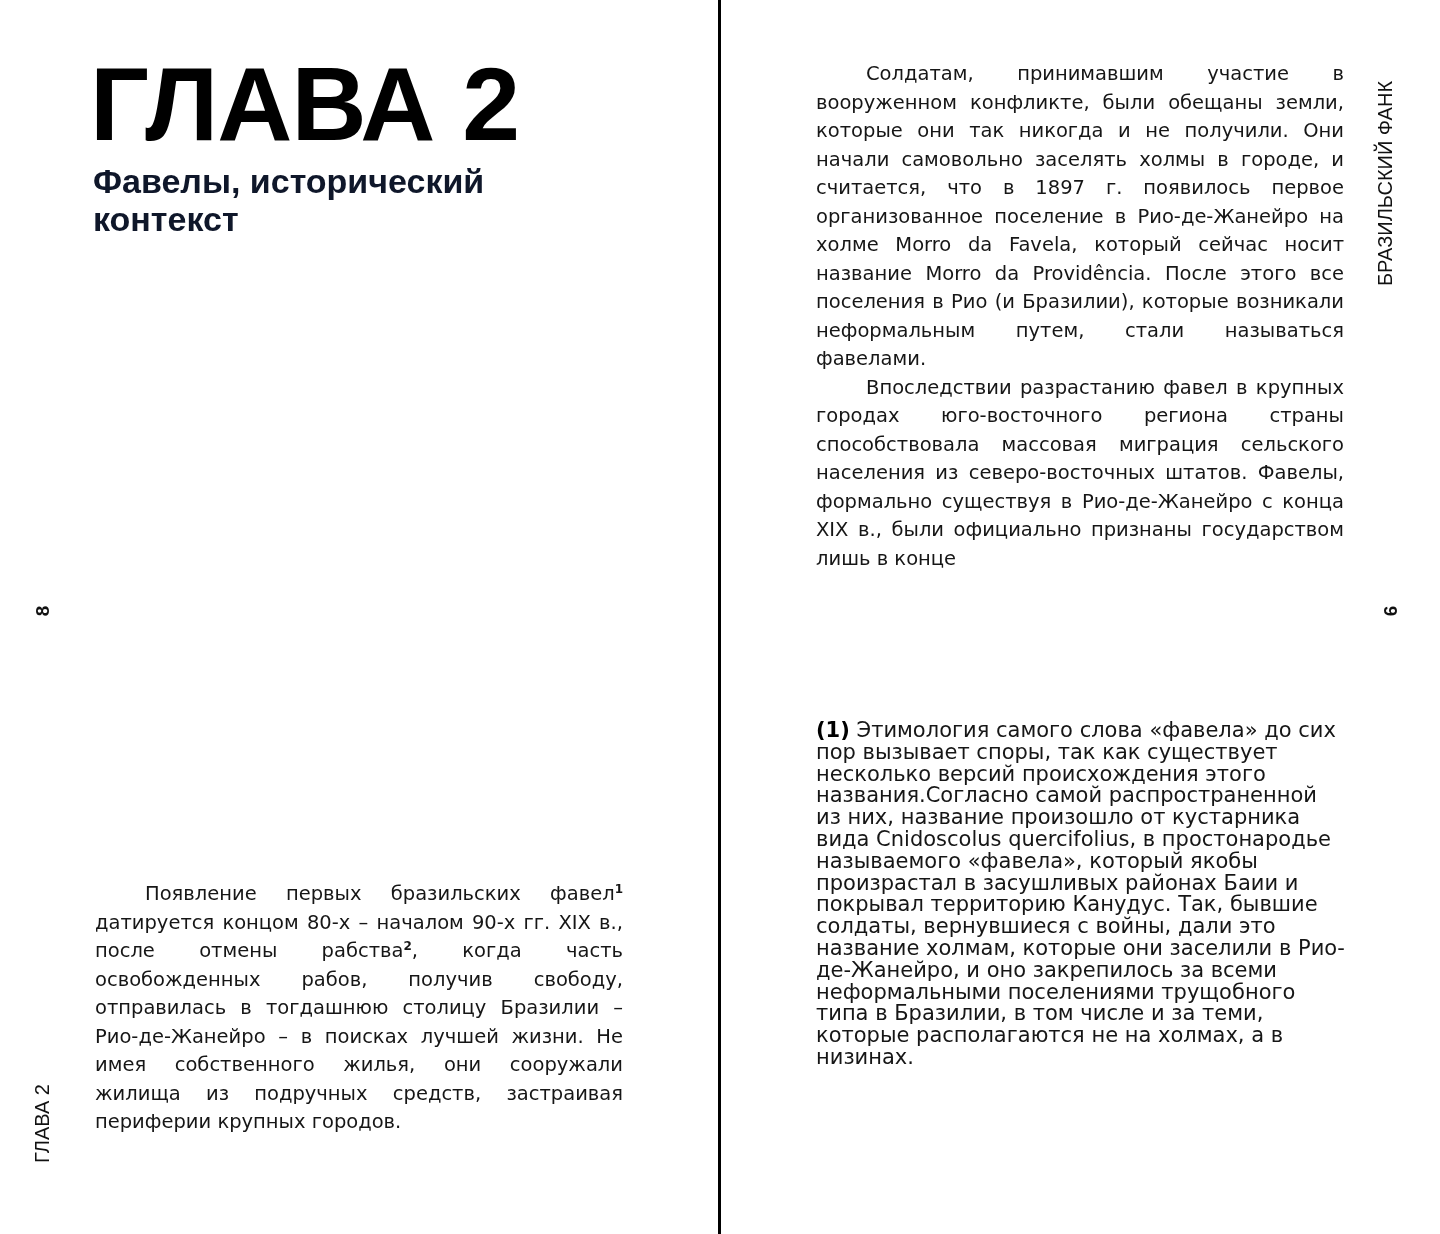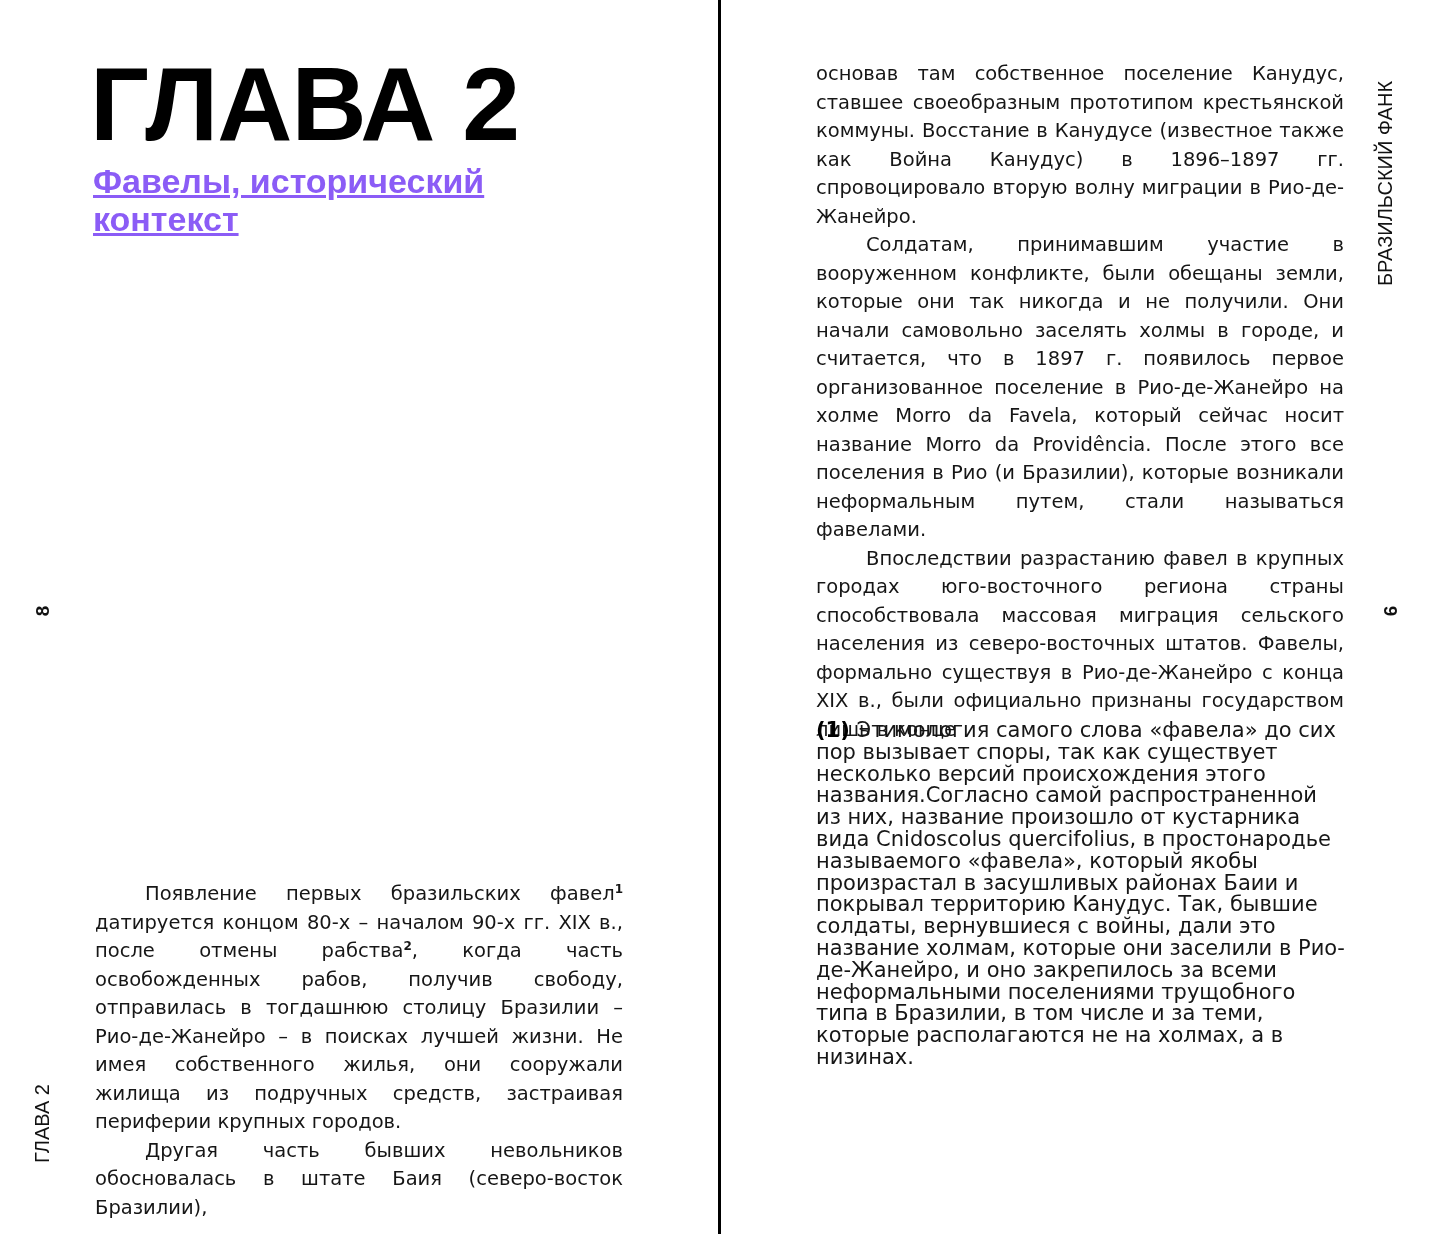--- a/index.html
+++ b/index.html
@@ -7,21 +7,21 @@
            font-family: "Liberation Sans", "DejaVu Sans", sans-serif; }
     .spread { position: absolute; left: 0; top: 0; width: 1440px; height: 1234px; }
     .divider { position: absolute; left: 718px; top: 0; width: 3px; height: 1234px; background: #000; }
 
     
     .chapter-title { position: absolute; left: 90px; top: 52px; margin: 0;
       font-family: "Liberation Sans", "DejaVu Sans", sans-serif; font-weight: 700;
       font-size: 104px; line-height: 104px; letter-spacing: -1px; color: #000; }
     .chapter-subtitle { position: absolute; left: 93px; top: 162px; margin: 0; width: 480px;
       font-family: "Liberation Sans", "DejaVu Sans", sans-serif; font-weight: 700;
-      font-size: 34px; line-height: 38px; color: #8b5cf6; text-decoration: underline; }
+      font-size: 34px; line-height: 38px; color: #0f172a; }
 
     .body-text { font-family: "DejaVu Sans", "Liberation Sans", sans-serif; font-size: 19.5px;
       line-height: 28.5px; color: #161616; text-align: justify; }
     .body-text p { margin: 0; }
     .body-text p.indent { text-indent: 50px; }
 
     .left-body { position: absolute; left: 95px; top: 880px; width: 528px; }
     .right-body { position: absolute; left: 816px; top: 60px; width: 528px; }
 
     .sup { font-size: 12px; vertical-align: super; line-height: 0; font-weight: 700; }
@@ -50,34 +50,30 @@
     <h1 class="chapter-title">ГЛАВА 2</h1>
     <h2 class="chapter-subtitle">Фавелы, исторический контекст</h2>
 
     <div class="vert left-page-number">8</div>
     <div class="vert left-running-head">ГЛАВА 2</div>
 
     <div class="body-text left-body">
       <p class="indent">
         <span>Появление первых бразильских фавел</span><span class="sup">1</span><span> датируется концом 80-х – началом 90-х гг. XIX в., после отмены рабства</span><span class="sup">2</span><span>, когда часть освобожденных рабов, получив свободу, отправилась в тогдашнюю столицу Бразилии  – Рио-де-Жанейро – в поисках лучшей жизни. Не имея собственного жилья, они сооружали жилища из подручных средств, застраивая периферии крупных городов.</span>
       </p>
-      <p class="indent">
-        <span>Другая часть бывших невольников обосновалась в штате Баия (северо-восток Бразилии),</span>
-      </p>
     </div>
   </section>
 
   <div class="divider"></div>
 
   <section>
     <div class="vert right-running-head">БРАЗИЛЬСКИЙ ФАНК</div>
     <div class="vert right-page-number">9</div>
 
     <div class="body-text right-body">
-      <p>основав там собственное поселение Канудус, ставшее своеобразным прототипом крестьянской коммуны. Восстание в Канудусе (известное также как Война Канудус) в 1896–1897 гг. спровоцировало вторую волну миграции в Рио-де-Жанейро.</p>
       <p class="indent">Солдатам, принимавшим участие в вооруженном конфликте, были обещаны земли, которые они так никогда и не получили. Они начали самовольно заселять холмы в городе, и считается, что в 1897 г. появилось первое организованное поселение в Рио-де-Жанейро на холме Morro da Favela, который сейчас носит название Morro da Providência. После этого все поселения в Рио (и Бразилии), которые возникали неформальным путем, стали называться фавелами.</p>
       <p class="indent">Впоследствии разрастанию фавел в крупных городах юго-восточного региона страны способствовала массовая миграция сельского населения из северо-восточных штатов. Фавелы, формально существуя в Рио-де-Жанейро с конца XIX в., были официально признаны государством лишь в конце</p>
     </div>
 
     <div class="footnotes">
       <p class="footnote">
         <span class="fn-num">(1)</span><span> Этимология самого слова «фавела» до сих пор вызывает споры, так как существует несколько версий происхождения этого названия.Согласно самой распространенной из них, название произошло от кустарника вида Cnidoscolus quercifolius, в простонародье называемого «фавела», который якобы произрастал в засушливых районах Баии и покрывал территорию Канудус. Так, бывшие солдаты, вернувшиеся с войны, дали это название холмам, которые они заселили в Рио-де-Жанейро, и оно закрепилось за всеми неформальными поселениями трущобного типа в Бразилии, в том числе и за теми, которые располагаются не на холмах, а в низинах.</span>
       </p>
     </div>
   </section>

